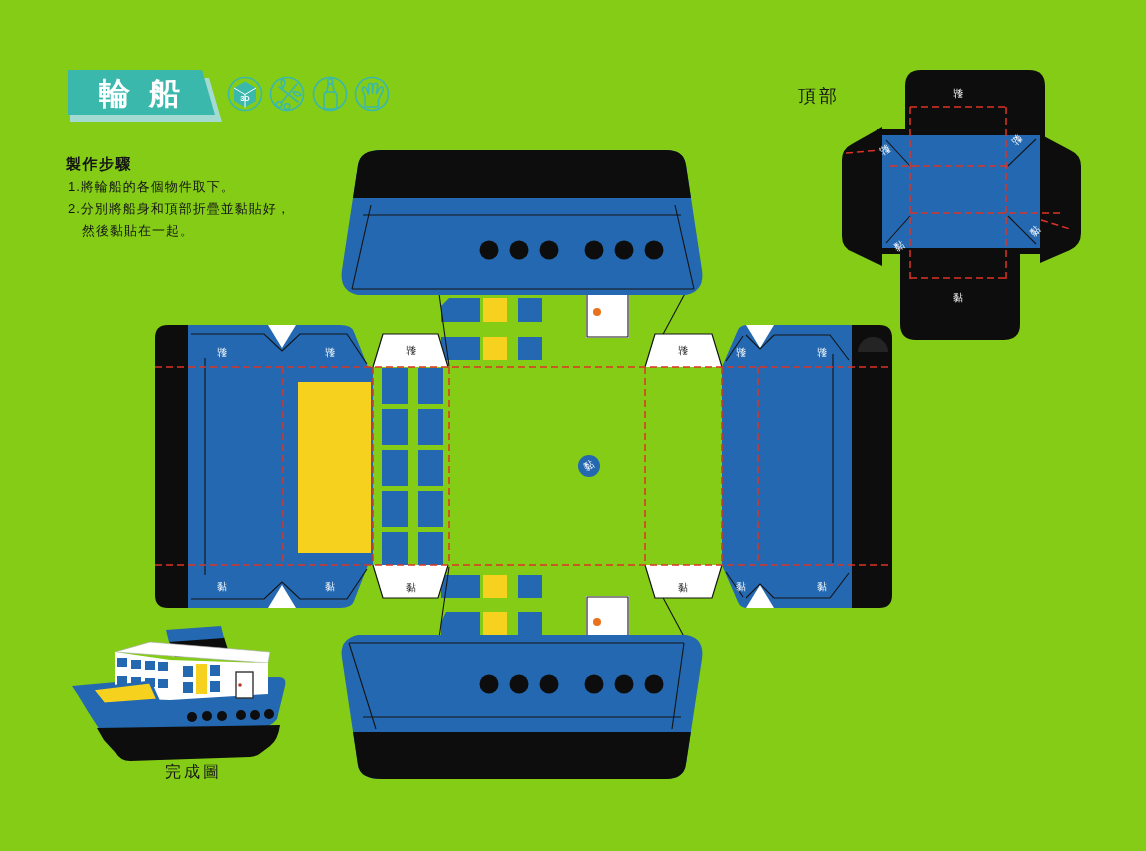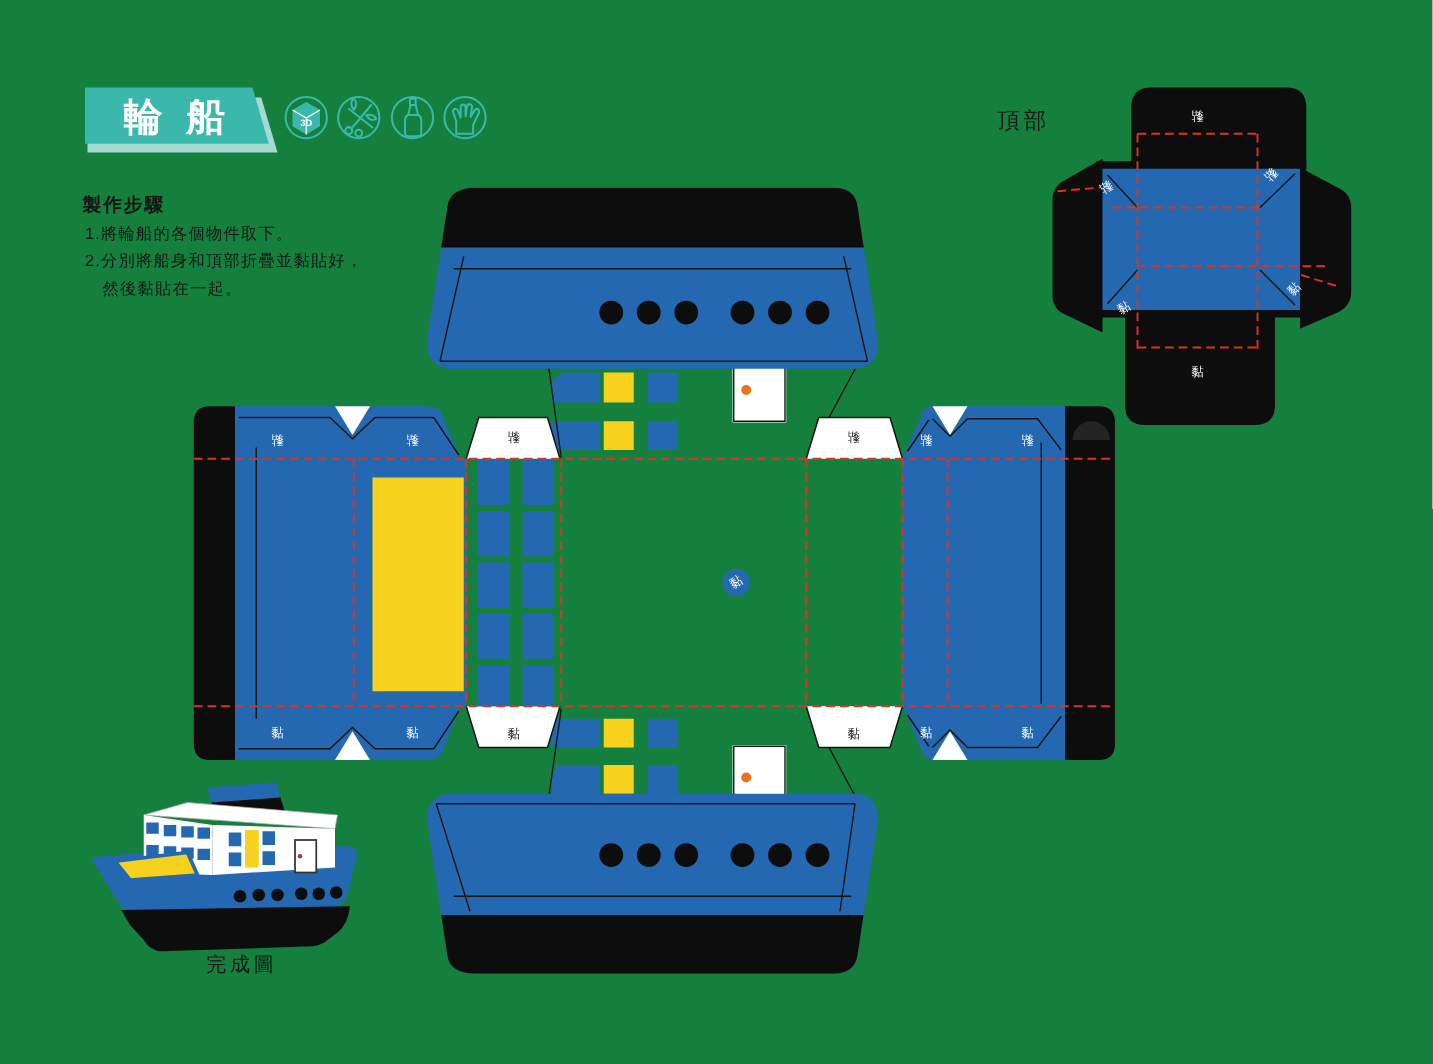--- a/index.html
+++ b/index.html
@@ -1,20 +1,20 @@
 <!DOCTYPE html>
 <html style="--teal: #3BB8AC; --teal-light: #A3DAD2; --blue: #2368B0; --yellow: #F6D21F; --black-ink: #0D0D0D; --fold-red: #DD3326; --orange: #E9731D;"><head>
 <meta charset="utf-8">
 <style>
   :root{
     --teal:#3BB8AC; --teal-light:#A3DAD2; --blue:#2368B0; --yellow:#F6D21F;
     --black-ink:#0D0D0D; --fold-red:#DD3326; --orange:#E9731D;
   }
   html,body{margin:0;padding:0;background:#fff;}
-  #page{position:relative;width:1146px;height:851px;background:#15803d;overflow:hidden;
+  #page{position:relative;width:1146px;height:851px;background:#84cc16;overflow:hidden;
         font-family:"Liberation Sans","DejaVu Sans",sans-serif;}
   svg{position:absolute;left:0;top:0;}
   text{font-family:"Liberation Sans","DejaVu Sans",sans-serif;}
   .f-blue{fill:var(--blue);} .f-yellow{fill:var(--yellow);} .f-ink{fill:var(--black-ink);}
   .f-white{fill:#fff;} .f-teal{fill:var(--teal);} .f-teal-light{fill:var(--teal-light);}
   .f-orange{fill:var(--orange);}
   .s-thin{stroke:#141414;stroke-width:1.1;fill:none;}
   .flap{fill:#fff;stroke:#141414;stroke-width:1.2;}
   .dash{stroke:var(--fold-red);stroke-width:1.5;fill:none;stroke-dasharray:7 4;}
   .glue{font-size:10px;fill:#fff;text-anchor:middle;}

